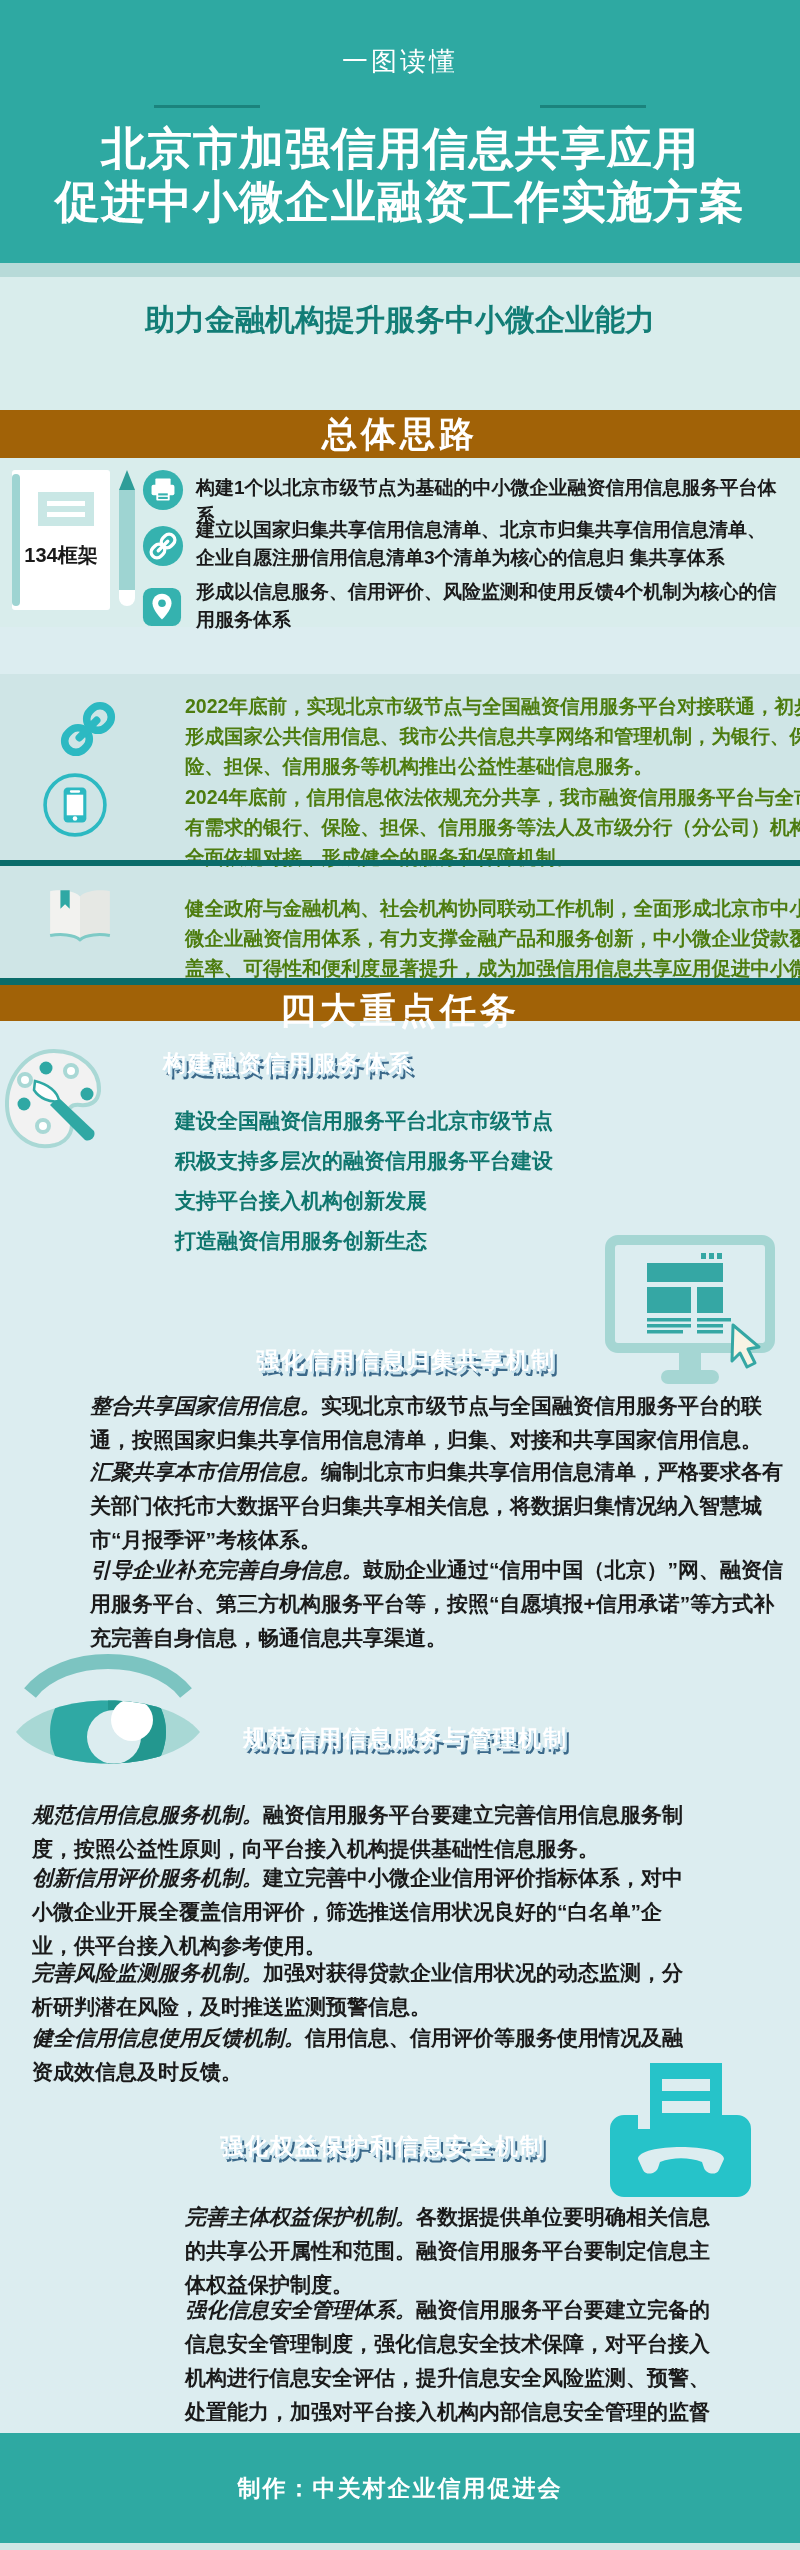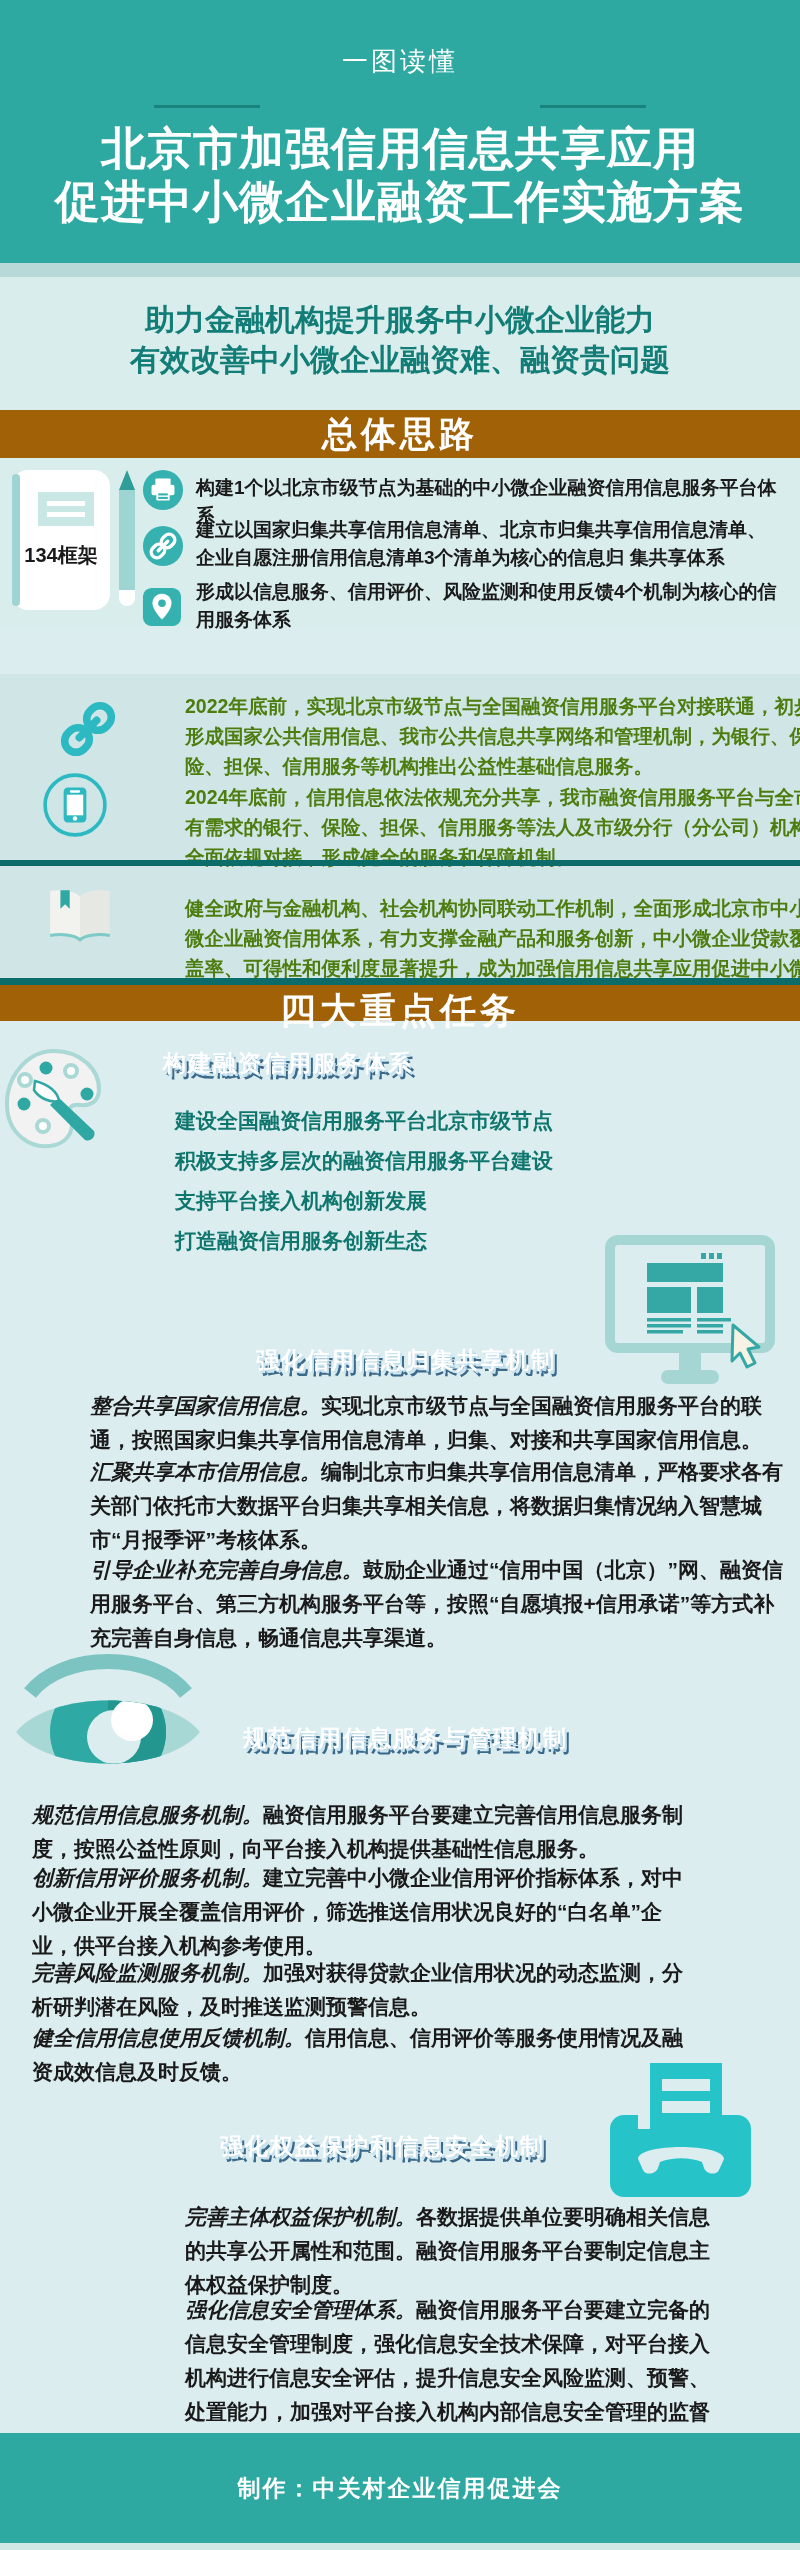--- a/index.html
+++ b/index.html
@@ -19,21 +19,21 @@
   .subtitle{position:absolute;left:0;top:277px;width:800px;height:144px;background:#d9edec;text-align:center;color:#127d76;font-weight:800;font-size:30px;line-height:40px;padding-top:0;}
   .subtitle .inner{margin-top:23px;}
 
   .banner{position:absolute;left:0;width:800px;background:#a16207;color:#fff;text-align:center;font-weight:800;letter-spacing:4px;}
   .banner1{top:410px;height:48px;font-size:35px;line-height:48px;}
   .banner2{top:627px;height:47px;font-size:35px;line-height:47px;}
   .banner3{top:985px;height:36px;font-size:36px;line-height:52px;}
 
   
   .overall{position:absolute;left:0;top:458px;width:800px;height:169px;background:#d9edec;}
-  .notebook{position:absolute;left:12px;top:12px;width:98px;height:140px;background:#fff;border-radius:16px;}
+  .notebook{position:absolute;left:12px;top:12px;width:98px;height:140px;background:#fff;border-radius:3px;}
   .notebook .spine{position:absolute;left:0;top:4px;width:8px;height:132px;background:#9ed4d2;border-radius:4px;}
   .notebook .label{position:absolute;left:26px;top:22px;width:56px;height:34px;background:#c9e7e5;}
   .notebook .label i{position:absolute;left:9px;width:38px;height:5px;background:#fff;}
   .notebook .label i.a{top:9px;} .notebook .label i.b{top:20px;}
   .notebook .badge{position:absolute;left:0;top:72px;width:100%;text-align:center;font-size:20px;font-weight:800;color:#1a1a1a;}
   .pencil{position:absolute;left:119px;top:12px;width:16px;height:140px;}
   .pencil .tip{position:absolute;left:0;top:0;width:0;height:0;border-left:8px solid transparent;border-right:8px solid transparent;border-bottom:20px solid #2f9d98;}
   .pencil .body{position:absolute;left:0;top:20px;width:16px;height:100px;background:#9ed4d2;}
   .pencil .eraser{position:absolute;left:0;top:120px;width:16px;height:16px;background:#fff;border-radius:0 0 8px 8px;}
   .ov-icon{position:absolute;left:142px;width:42px;height:42px;}
@@ -76,21 +76,20 @@
       <div>北京市加强信用信息共享应用</div>
       <div>促进中小微企业融资工作实施方案</div>
     </div>
   </div>
 
   <div class="stripe1"></div>
 
   <div class="subtitle">
     <div class="inner">
       <div>助力金融机构提升服务中小微企业能力</div>
-      <div>有效改善中小微企业融资难、融资贵问题</div>
     </div>
   </div>
 
   <div class="banner banner1">总体思路</div>
 
   <div class="overall">
     <div class="notebook">
       <div class="spine"></div>
       <div class="label">
           <i class="a"></i>

